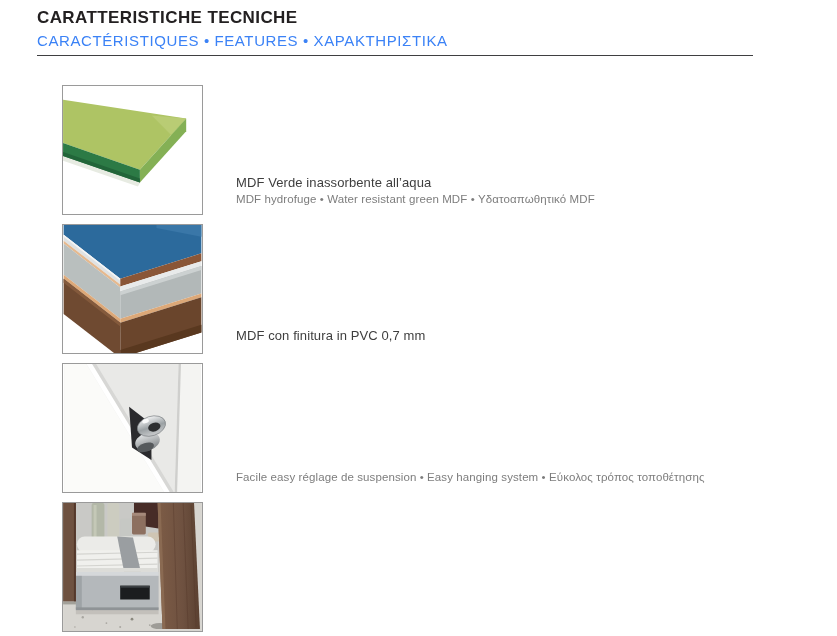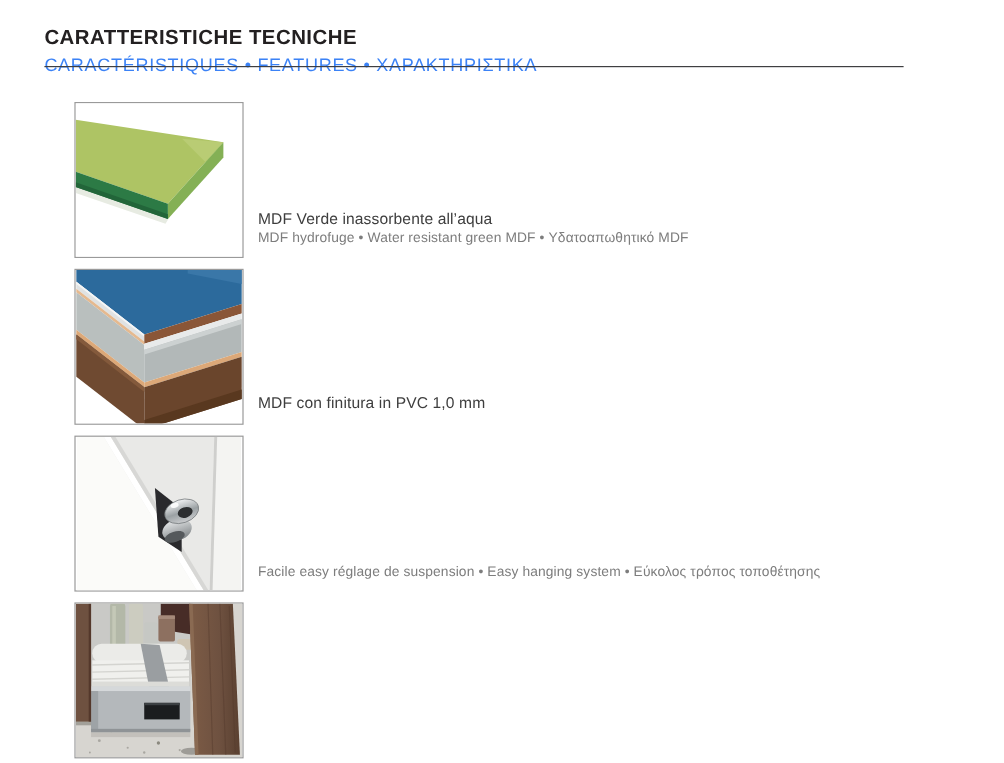--- a/index.html
+++ b/index.html
@@ -6,37 +6,37 @@
   html, body { background: #ffffff; }
   body {
     width: 837px; height: 636px;
     font-family: "Liberation Sans", sans-serif;
     position: relative;
     overflow: hidden;
   }
   .page { position: absolute; inset: 0; background: #ffffff; }
 
   
-  .header { position: absolute; left: 37px; top: 21px; width: 716px; }
+  .header { position: absolute; left: 37px; top: 7px; width: 716px; }
   .page-title {
     font-size: 17px; font-weight: 700; color: #232021;
     letter-spacing: 0.4px; line-height: 21px;
   }
   .page-subtitle {
     font-size: 15px; font-weight: 400; color: #3b82f6;
     letter-spacing: 0.6px; line-height: 20px; margin-top: 3px;
   }
   .header-rule {
     position: absolute; left: 37px; top: 55px; width: 716px;
     border-top: 1.6px solid #3f3f41;
   }
 
   
   .features { position: absolute; left: 62px; top: 85px; width: 740px; }
-  .feature-row { display: flex; height: 130px; margin-bottom: 9px; }
+  .feature-row { display: flex; height: 130px; margin-bottom: 9px; gap: 21px; }
   .thumb {
     width: 141px; min-width: 141px; height: 130px;
     border: 1px solid #9a9a9a; background: #fff; overflow: hidden;
   }
   .thumb svg { display: block; width: 100%; height: 100%; }
   .caption { margin-left: 12px; align-self: flex-end; padding-bottom: 9px; }
   .feature-title {
     font-size: 13px; color: #3e3e3e; letter-spacing: 0.1px;
     line-height: 15px; margin-bottom: 2px;
   }
@@ -93,21 +93,21 @@
           <polygon points="58,55 141,29 141,37 58,63" fill="#8a5637"></polygon>
           <polygon points="58,63 141,37 141,42 58,68" fill="#e8eaea"></polygon>
           <polygon points="58,68 141,42 141,70 58,96" fill="#b2b8b8"></polygon>
           <polygon points="58,68 141,42 141,46 58,72" fill="#ccd1d1"></polygon>
           <polygon points="58,96 141,70 141,74 58,100" fill="#dca878"></polygon>
           <polygon points="58,100 141,74 141,110 58,136" fill="#6a452c"></polygon>
           <polygon points="58,128 141,102 141,110 58,136" fill="#59381f"></polygon>
         </svg>
       </figure>
       <div class="caption">
-        <div class="feature-title">MDF con finitura in PVC 1,0 mm</div>
+        <div class="feature-title">MDF con finitura in PVC 0,7 mm</div>
       </div>
     </section>
 
     <section class="feature-row">
       <figure class="thumb">
         <svg viewBox="0 0 141 132">
           <defs>
             <linearGradient id="chromeA" x1="0" y1="0" x2="0" y2="1">
               <stop offset="0" stop-color="#f2f3f4"></stop>
               <stop offset="0.55" stop-color="#9ba1a4"></stop>

